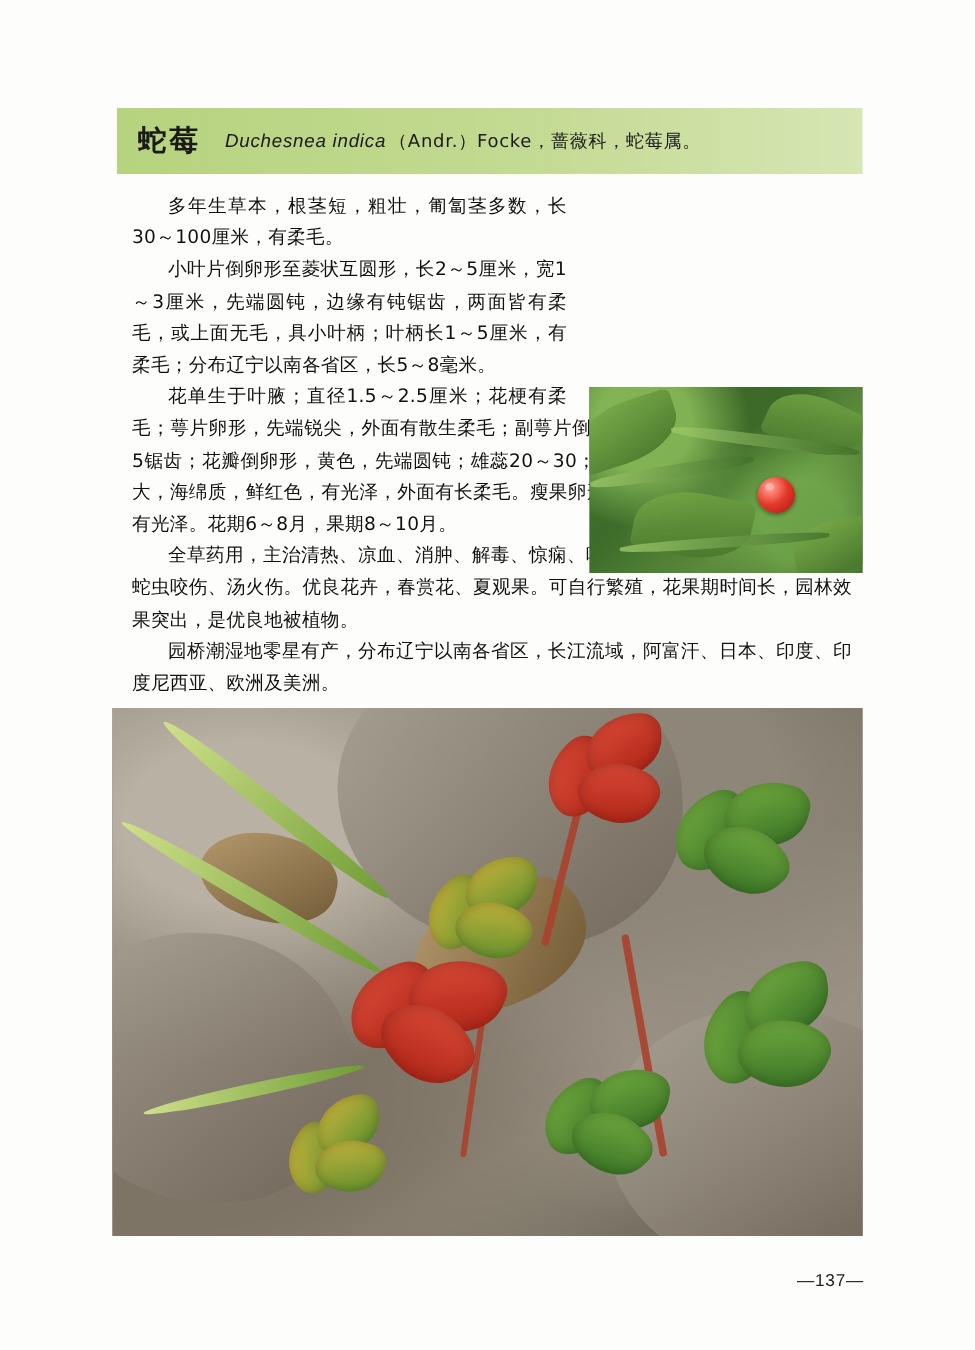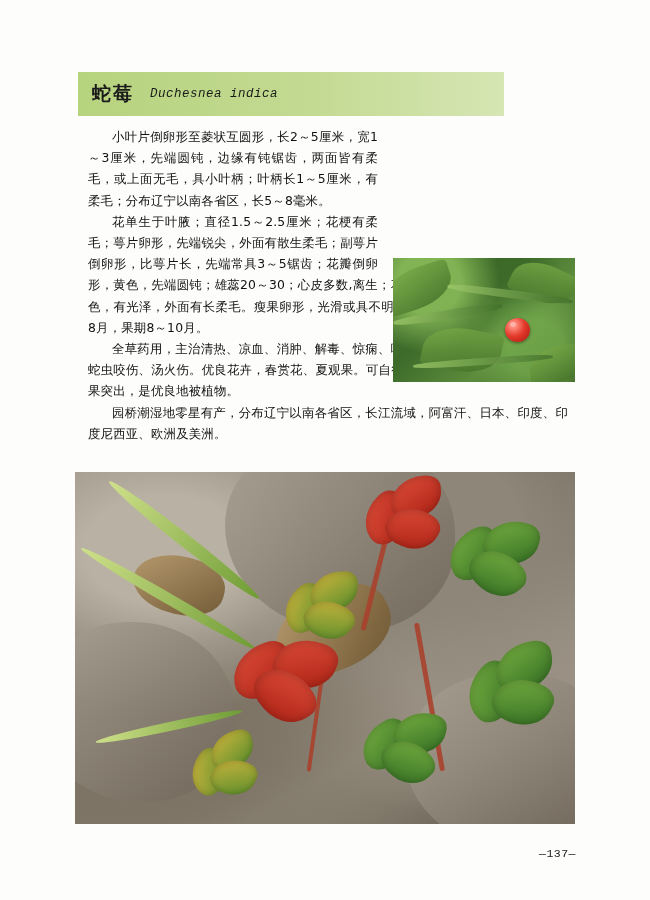--- a/index.html
+++ b/index.html
@@ -19,38 +19,38 @@
     height: 900px;
     background: #fdfdfc;
     box-sizing: border-box;
   }
 
   
   .title-band {
     position: absolute;
     left: 78px;
     top: 72px;
-    width: 426px;
+    width: 497px;
     height: 44px;
     background: linear-gradient(to right, #b6d37e 0%, #c3da92 55%, #d6e6b4 100%);
     display: flex;
     align-items: center;
     padding-left: 14px;
     box-sizing: border-box;
   }
   .title-cn {
     font-family: "DejaVu Sans", sans-serif;
     font-size: 19px;
     font-weight: bold;
     color: #1a1a1a;
     letter-spacing: 2px;
     margin-right: 16px;
   }
   .title-latin {
-    font-family: Liberation Mono, monospace;
+    font-family: Liberation Sans, sans-serif;
     font-size: 12.5px;
     font-style: italic;
     color: #1a1a1a;
     letter-spacing: 0.5px;
   }
   .title-rest {
     font-family: "DejaVu Sans", sans-serif;
     font-size: 12px;
     color: #1a1a1a;
     letter-spacing: 0.5px;
@@ -192,38 +192,40 @@
     background: #a9412c;
     border-radius: 2px;
     opacity: .9;
   }
 
   
   .page-number {
     position: absolute;
     right: 74px;
     bottom: 40px;
-    font-family: Liberation Mono, monospace;
+    font-family: Liberation Sans, sans-serif;
     font-size: 11.5px;
     color: #222;
     letter-spacing: 0.5px;
   }
 </style>
 </head>
 <body>
 
 <div class="page">
 
   <div class="title-band">
     <span class="title-cn">蛇莓</span>
     <span class="title-latin">Duchesnea  indica</span>
+    <span class="title-rest">（Andr.）Focke，蔷薇科，蛇莓属。</span>
   </div>
 
   <div class="body-text">
     <div class="photo-float"></div>
+    <p class="para">多年生草本，根茎短，粗壮，匍匐茎多数，长30～100厘米，有柔毛。</p>
     <p class="para">小叶片倒卵形至菱状互圆形，长2～5厘米，宽1～3厘米，先端圆钝，边缘有钝锯齿，两面皆有柔毛，或上面无毛，具小叶柄；叶柄长1～5厘米，有柔毛；分布辽宁以南各省区，长5～8毫米。</p>
     <p class="para">花单生于叶腋；直径1.5～2.5厘米；花梗有柔毛；萼片卵形，先端锐尖，外面有散生柔毛；副萼片倒卵形，比萼片长，先端常具3～5锯齿；花瓣倒卵形，黄色，先端圆钝；雄蕊20～30；心皮多数,离生；花托在果期膨大，海绵质，鲜红色，有光泽，外面有长柔毛。瘦果卵形，光滑或具不明显突起，鲜时有光泽。花期6～8月，果期8～10月。</p>
     <p class="para">全草药用，主治清热、凉血、消肿、解毒、惊痫、咳嗽、吐血、咽喉肿痛、痢疾、蛇虫咬伤、汤火伤。优良花卉，春赏花、夏观果。可自行繁殖，花果期时间长，园林效果突出，是优良地被植物。</p>
     <p class="para">园桥潮湿地零星有产，分布辽宁以南各省区，长江流域，阿富汗、日本、印度、印度尼西亚、欧洲及美洲。</p>
   </div>
 
   <div class="photo-inset">
     <div class="ins-bg"></div>
     <div class="ins-leaf" style="left:-10px; top:10px; width:70px; height:40px; transform:rotate(-18deg);"></div>
     <div class="ins-leaf" style="left:30px; top:70px; width:78px; height:44px; transform:rotate(12deg);"></div>

